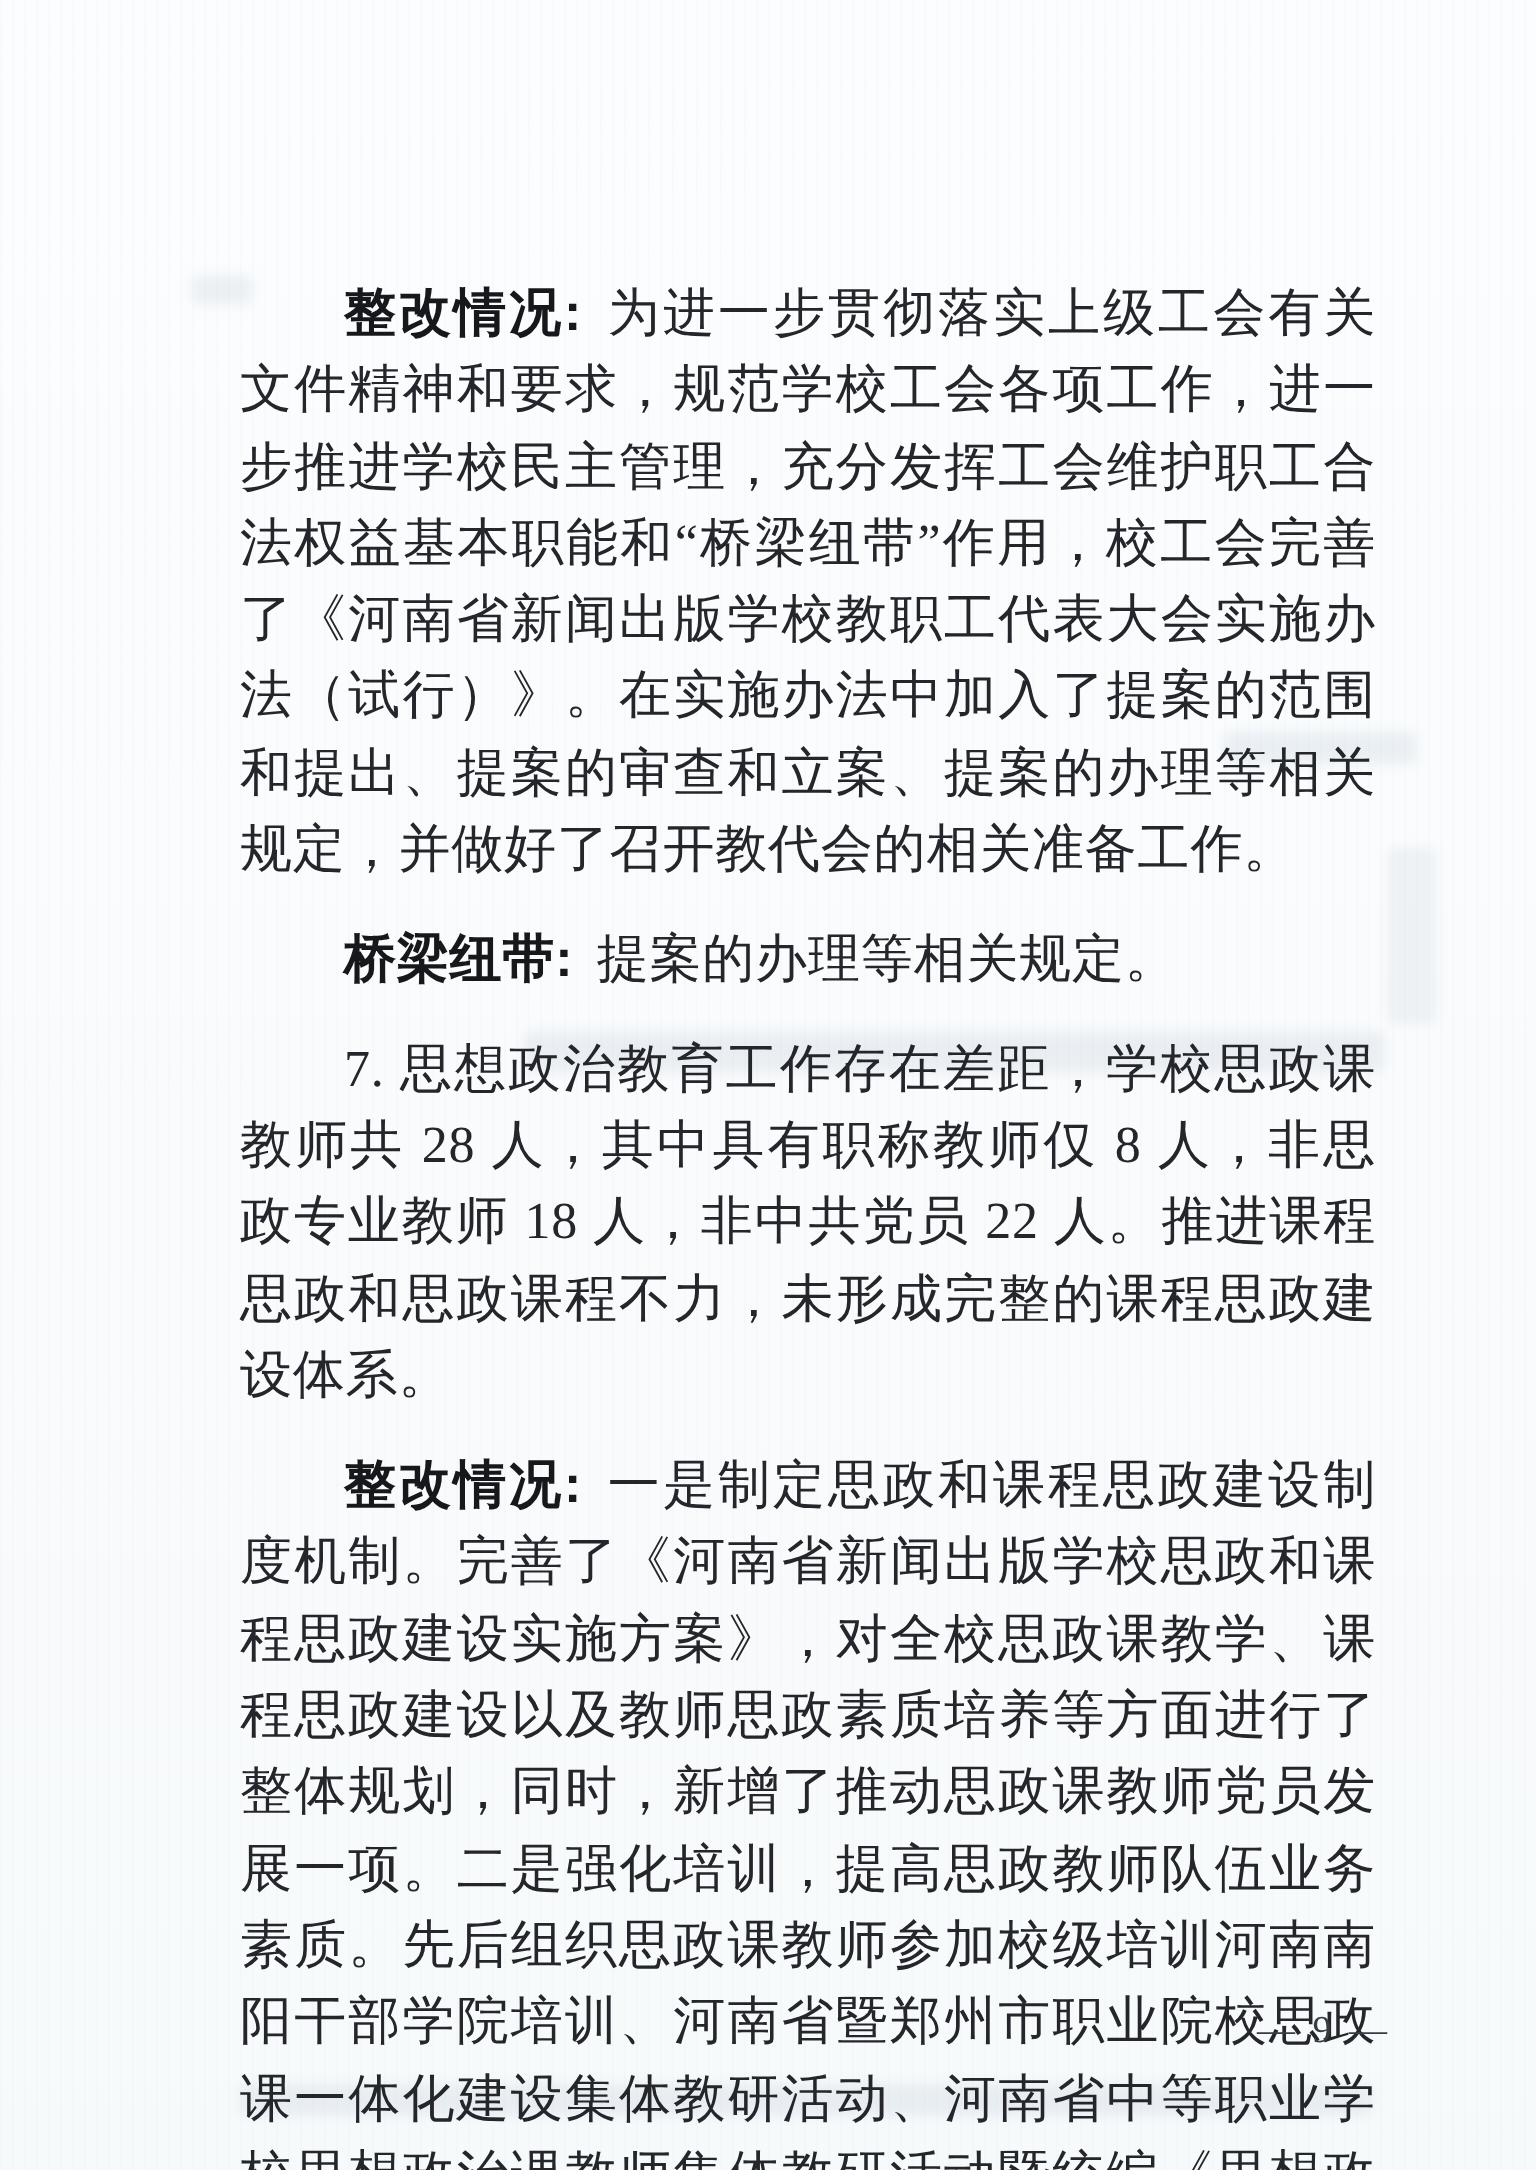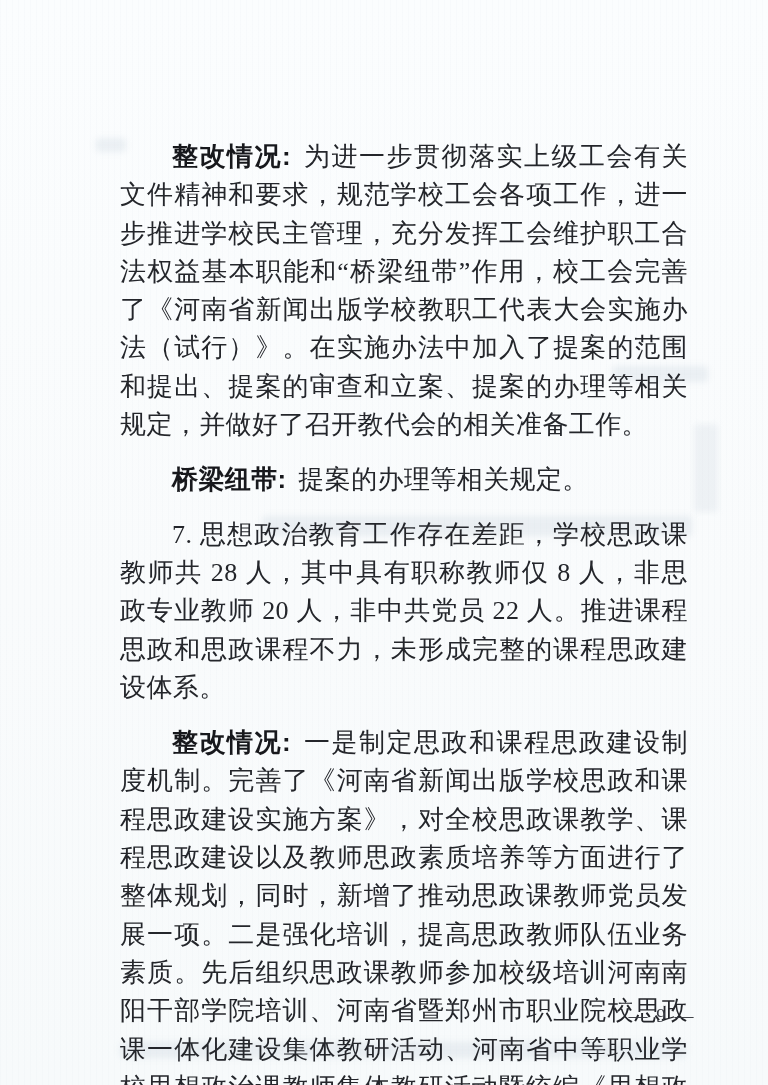--- a/index.html
+++ b/index.html
@@ -89,21 +89,21 @@
 
     <p>
       <b class="para-label">整改情况:</b><span>为进一步贯彻落实上级工会有关文件精神和要求，规范学校工会各项工作，进一步推进学校民主管理，充分发挥工会维护职工合法权益基本职能和“桥梁纽带”作用，校工会完善了《河南省新闻出版学校教职工代表大会实施办法（试行）》。在实施办法中加入了提案的范围和提出、提案的审查和立案、提案的办理等相关规定，并做好了召开教代会的相关准备工作。</span>
     </p>
 
     <p>
       <b class="para-label">桥梁纽带:</b><span>提案的办理等相关规定。</span>
     </p>
 
     <p>
-      <span>7. 思想政治教育工作存在差距，学校思政课教师共 28 人，其中具有职称教师仅 8 人，非思政专业教师 20 人，非中共党员 22 人。推进课程思政和思政课程不力，未形成完整的课程思政建设体系。</span>
+      <span>7. 思想政治教育工作存在差距，学校思政课教师共 28 人，其中具有职称教师仅 8 人，非思政专业教师 18 人，非中共党员 22 人。推进课程思政和思政课程不力，未形成完整的课程思政建设体系。</span>
     </p>
 
     <p>
       <b class="para-label">整改情况:</b><span>一是制定思政和课程思政建设制度机制。完善了《河南省新闻出版学校思政和课程思政建设实施方案》，对全校思政课教学、课程思政建设以及教师思政素质培养等方面进行了整体规划，同时，新增了推动思政课教师党员发展一项。二是强化培训，提高思政教师队伍业务素质。先后组织思政课教师参加校级培训河南南阳干部学院培训、河南省暨郑州市职业院校思政课一体化建设集体教研活动、河南省中等职业学校思想政治课教师集体教研活动暨统编《思想政治》教材使用成效展示活动，同时，积极鼓励思政课教师参加高中思想政治教师资格证考试。三是积极引导思政课教师向党组织靠拢，加强思想政治教育考察，并组织已列入入党积极分子、发展对象的教师参加培训。四是根</span>
     </p>
 
   </main>
 
   <div class="page-number">— 9 —</div>
 

